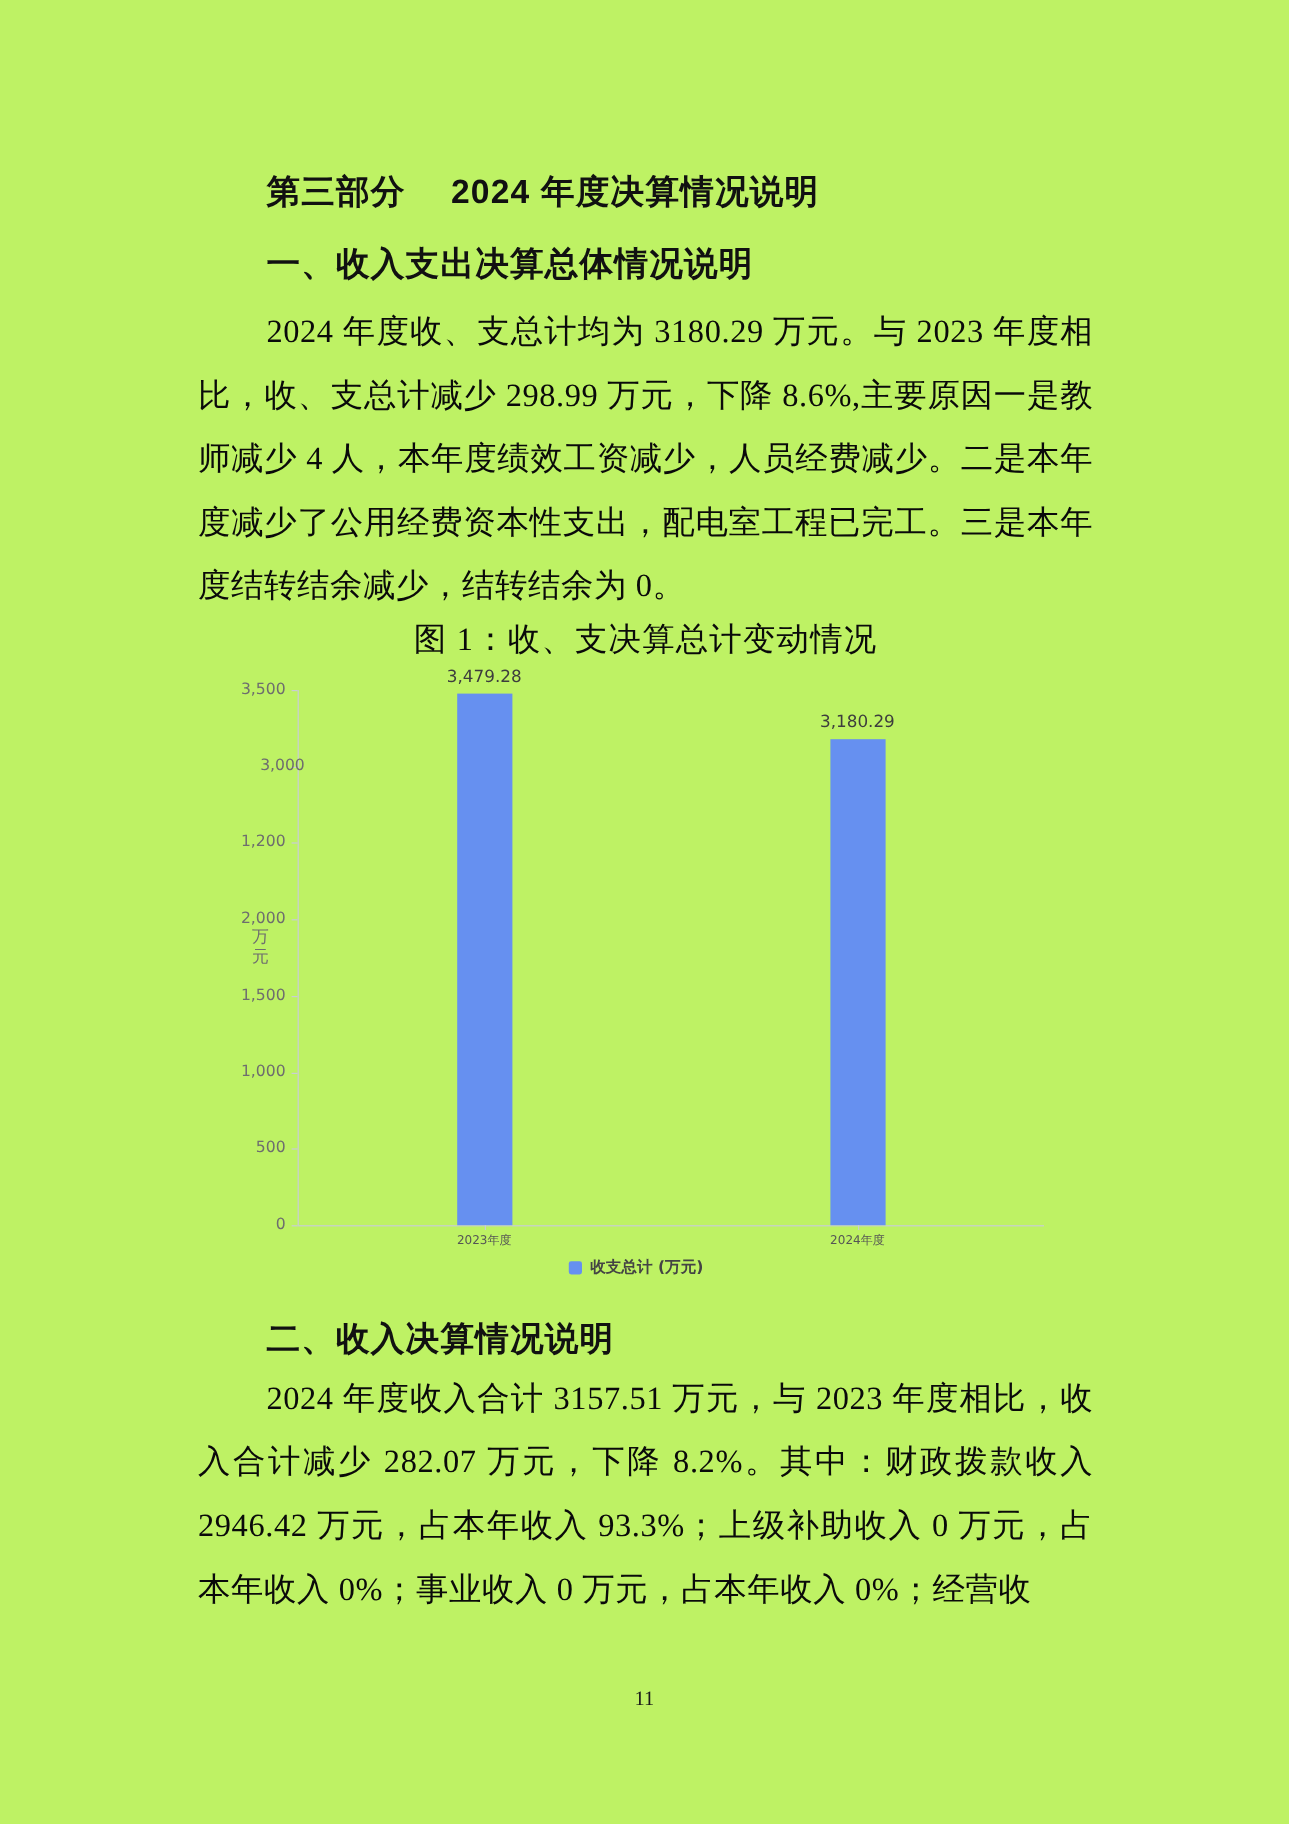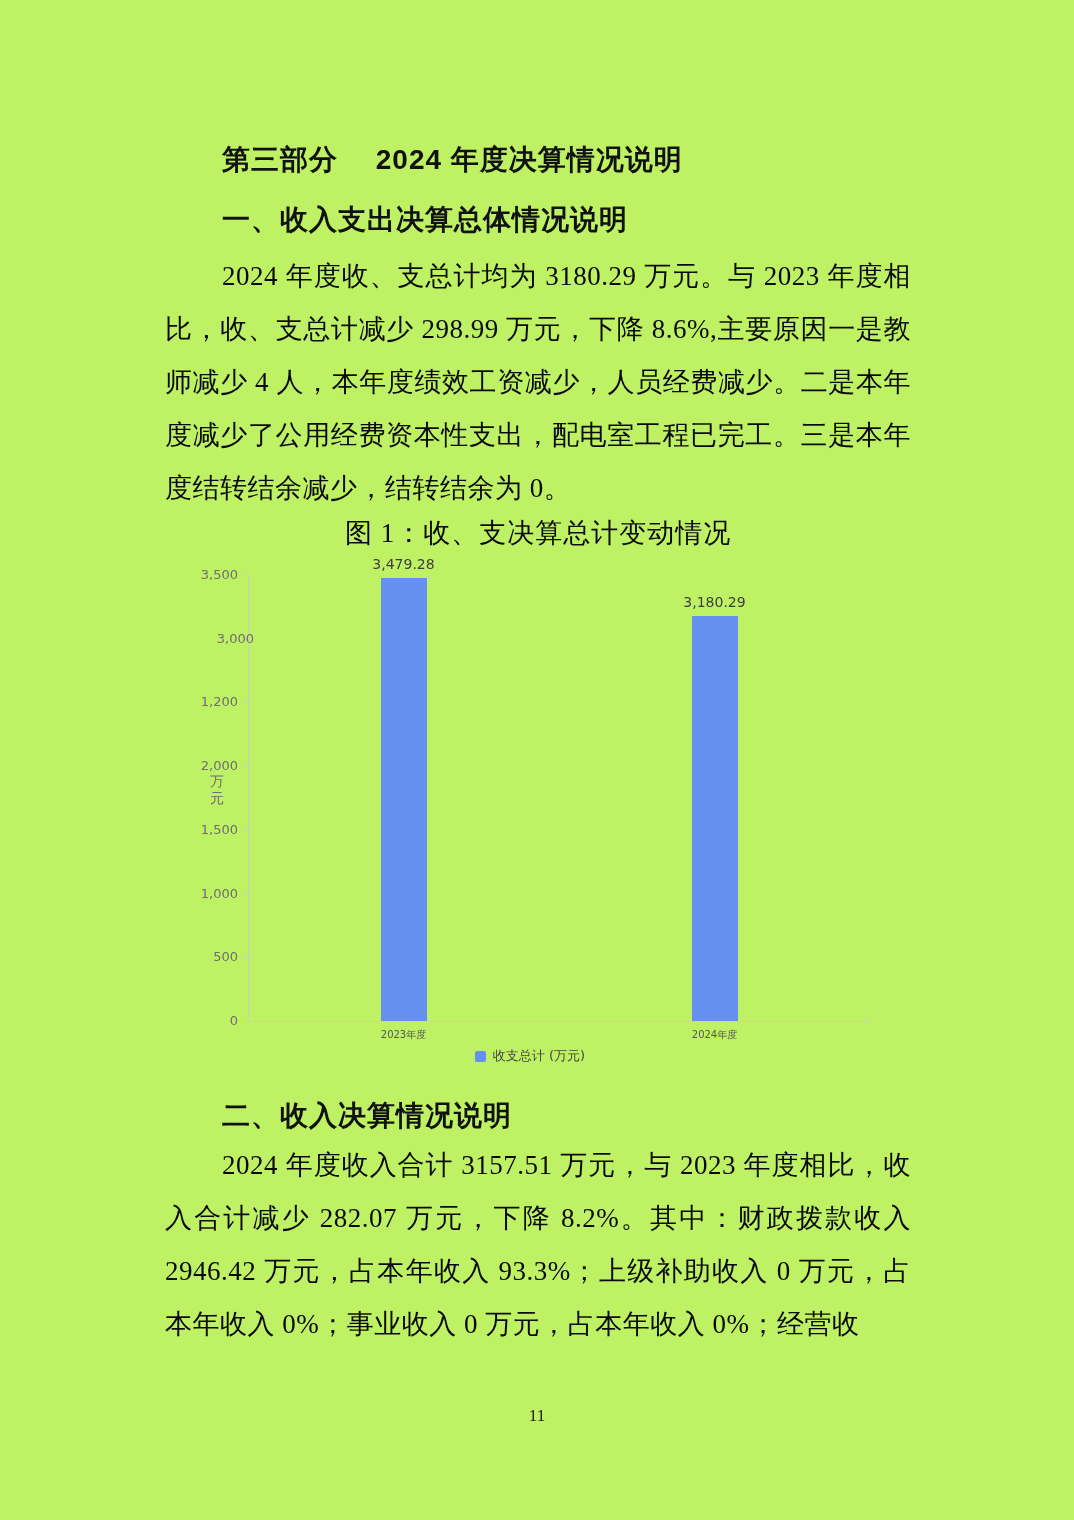--- a/index.html
+++ b/index.html
@@ -48,21 +48,21 @@
   }
   .chart .xcat-label {
     position:absolute; font-size:10px; color:#555; text-align:center; line-height:16px;
   }
   .chart .ytitle {
     position:absolute; left:10px; top:220px; width:16px;
     font-size:14px; line-height:17px; color:#6e6e6e; word-break:break-all; text-align:left;margin-left:20px;
   }
   .chart .legend {
     position:absolute; left:0; top:494px; width:100%;
-    display:flex; align-items:center; justify-content:center; gap:7px;
+    display:flex; align-items:center; justify-content:center; gap:7px;font-weight:bold;
   }
   .chart .legend-swatch { width:11px; height:11px; border-radius:2px; }
   .chart .legend-label { font-size:13px; color:#444; }
   .page-number {
     position:absolute; left:0; right:0; top:1406px; text-align:center;
     font-size:17px; color:#1a1a1a;
   }
 </style>
 </head>
 <body>

